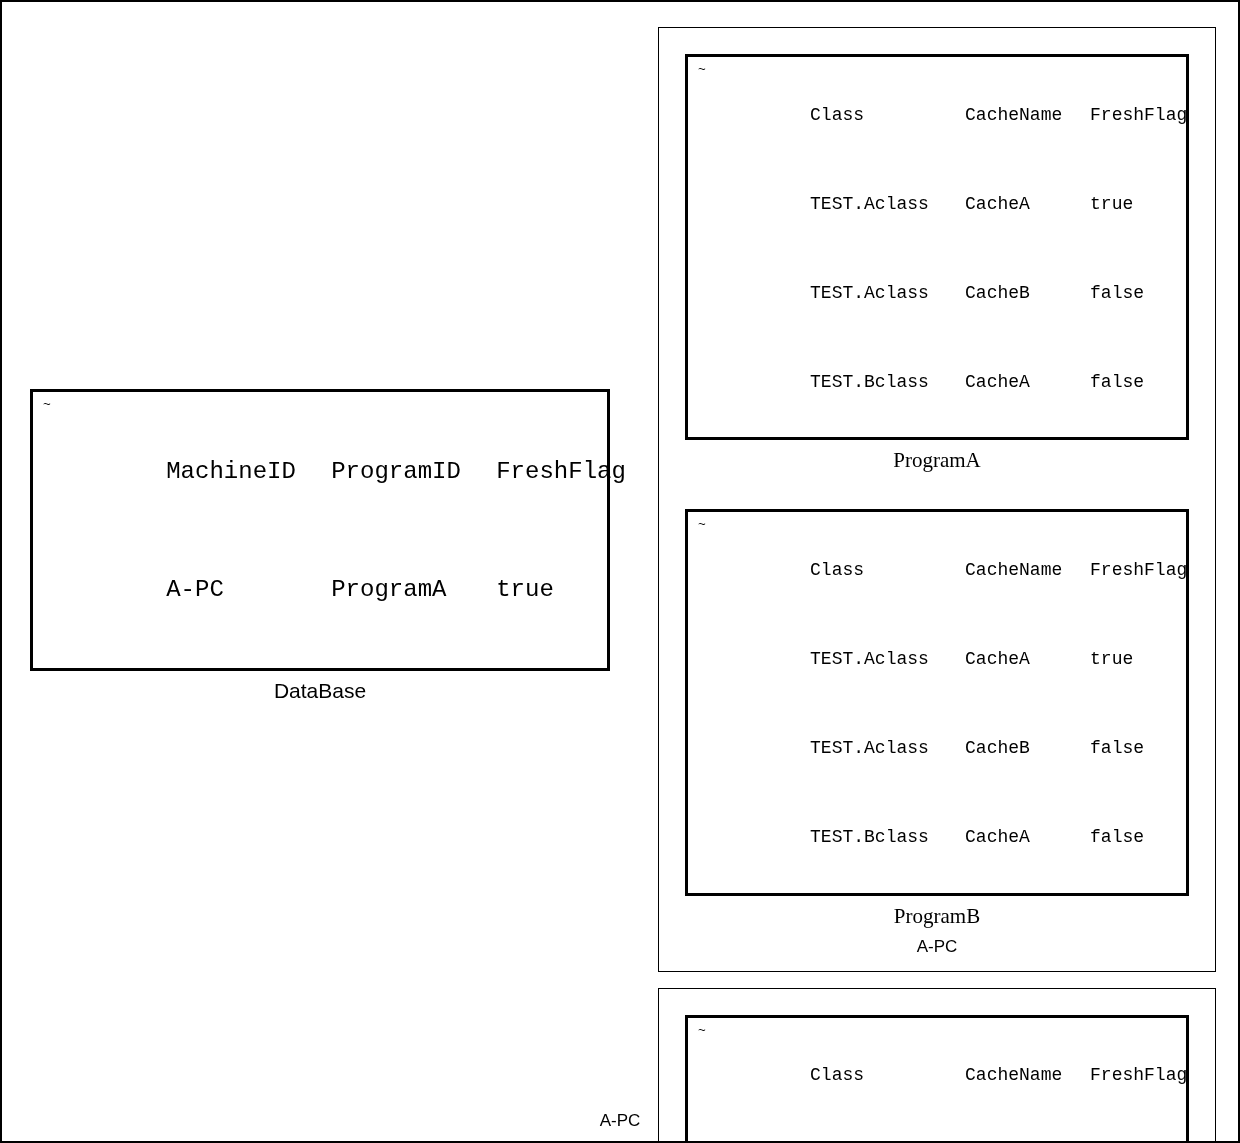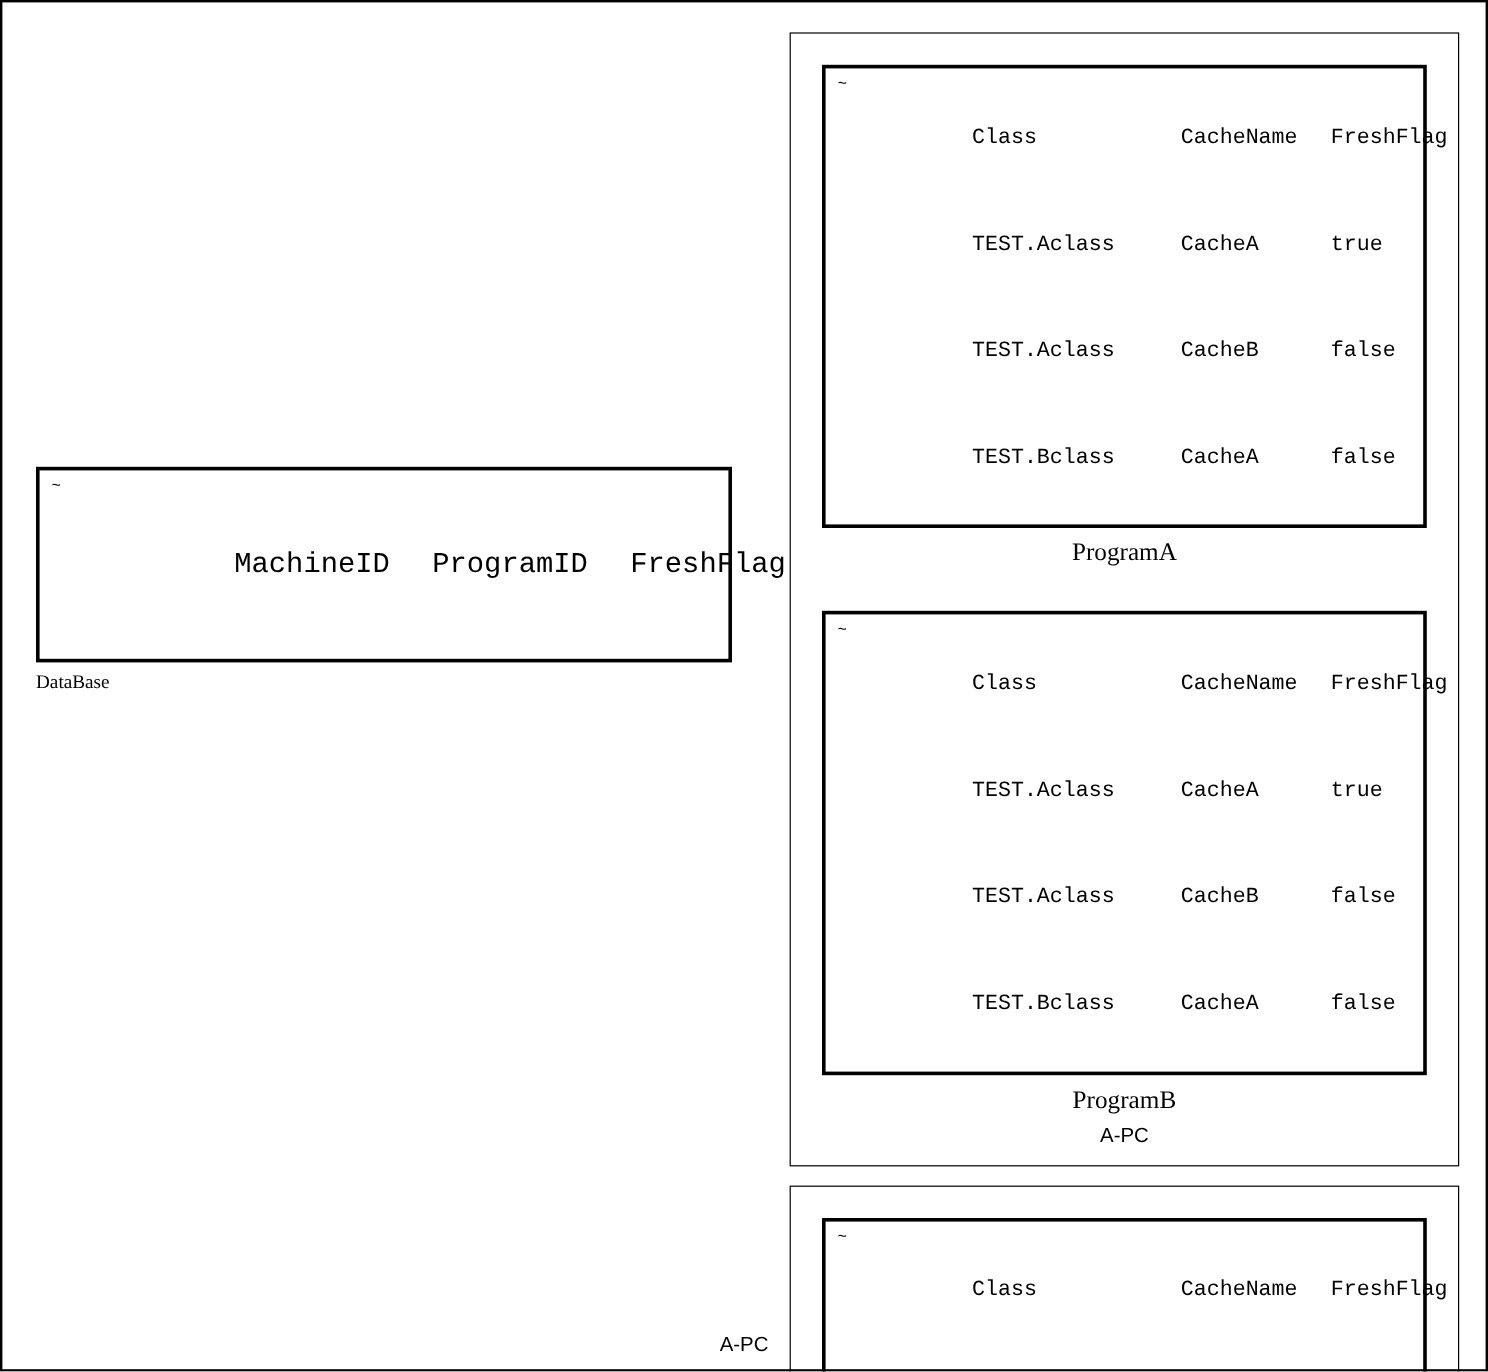--- a/index.html
+++ b/index.html
@@ -24,22 +24,23 @@
       width: 558px;
     }
     .db-box {
       border: 3px solid #000;
       padding: 20px 18px 18px 18px;
       font-size: 24px;
       line-height: 1.65;
       position: relative;
     }
     .db-label {
-      font-family: Liberation Serif, serif;
-      font-size: 16px;
+      text-align: center;
+      font-family: Liberation Sans, sans-serif;
+      font-size: 21px;
       margin-top: 8px;
     }
     .pc-group {
       border: 1.5px solid #000;
       padding: 26px 26px 14px 26px;
       margin-bottom: 16px;
     }
     .prog-box {
       border: 3px solid #000;
       padding: 14px 14px 10px 14px;
@@ -70,37 +71,40 @@
       font-family: Arial, sans-serif;
       font-size: 17px;
     }
     .row { white-space: pre; }
     .tilde {
       position: absolute;
       top: 2px;
       left: 10px;
       font-size: 13px;
     }
-    .db-col0 { display: inline-block; width: 165px; margin-left: 29px; }
+    .db-col0 { display: inline-block; width: 165px; }
     .db-col1 { display: inline-block; width: 165px; }
     .db-col2 { display: inline-block; }
     .pg-col0 { display: inline-block; width: 155px; font-family: Liberation Mono, monospace; }
-    .pg-col1 { display: inline-block; width: 125px; margin-left: 19px; }
+    .pg-col1 { display: inline-block; width: 125px; }
     .pg-col2 { display: inline-block; }
   </style>
 </head>
 <body>
 
 <div class="outer">
 
   <div class="left-col">
     <div class="db-box">
       <span class="tilde">~</span>
       <div class="row">
         <span class="db-col0">MachineID</span><span class="db-col1">ProgramID</span><span class="db-col2">FreshFlag</span>
+      </div>
+      <div class="row">
+        <span class="db-col0">A-PC</span><span class="db-col1">ProgramA</span><span class="db-col2">true</span>
       </div>
     </div>
     <div class="db-label">DataBase</div>
   </div>
 
   <div class="right-col">
 
     <div class="pc-group">
       <div class="prog-box">
         <span class="tilde">~</span>

